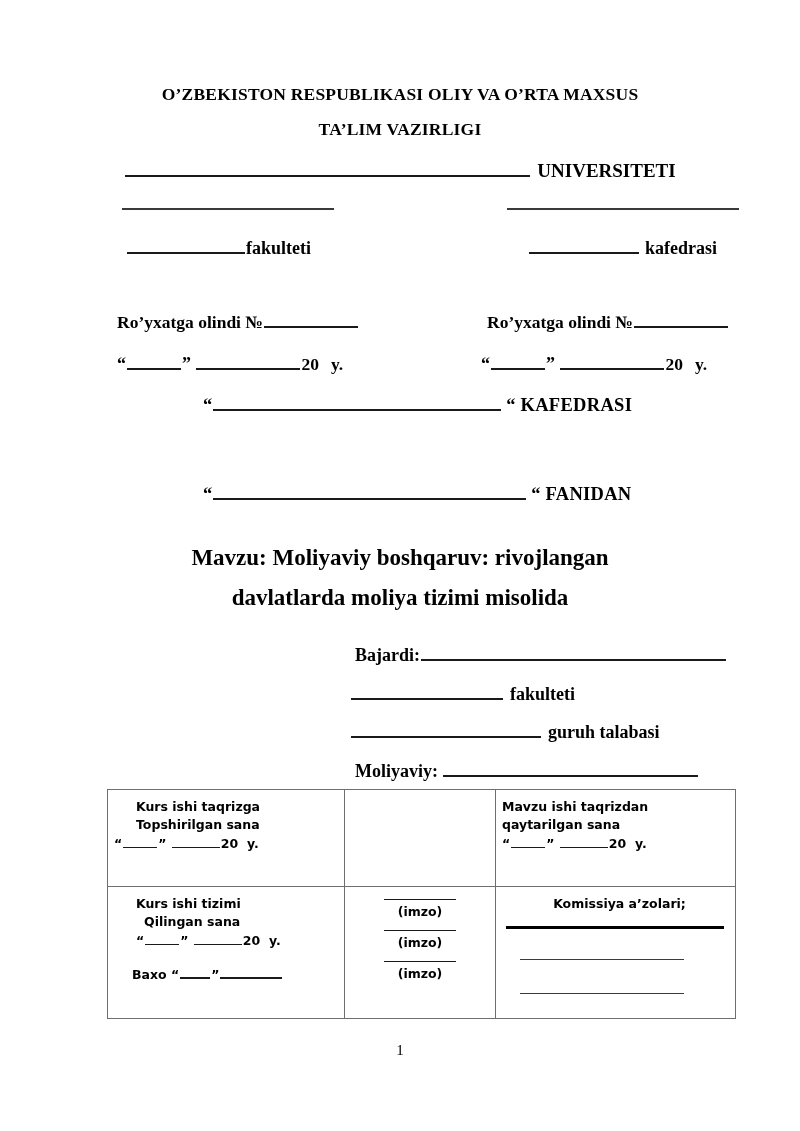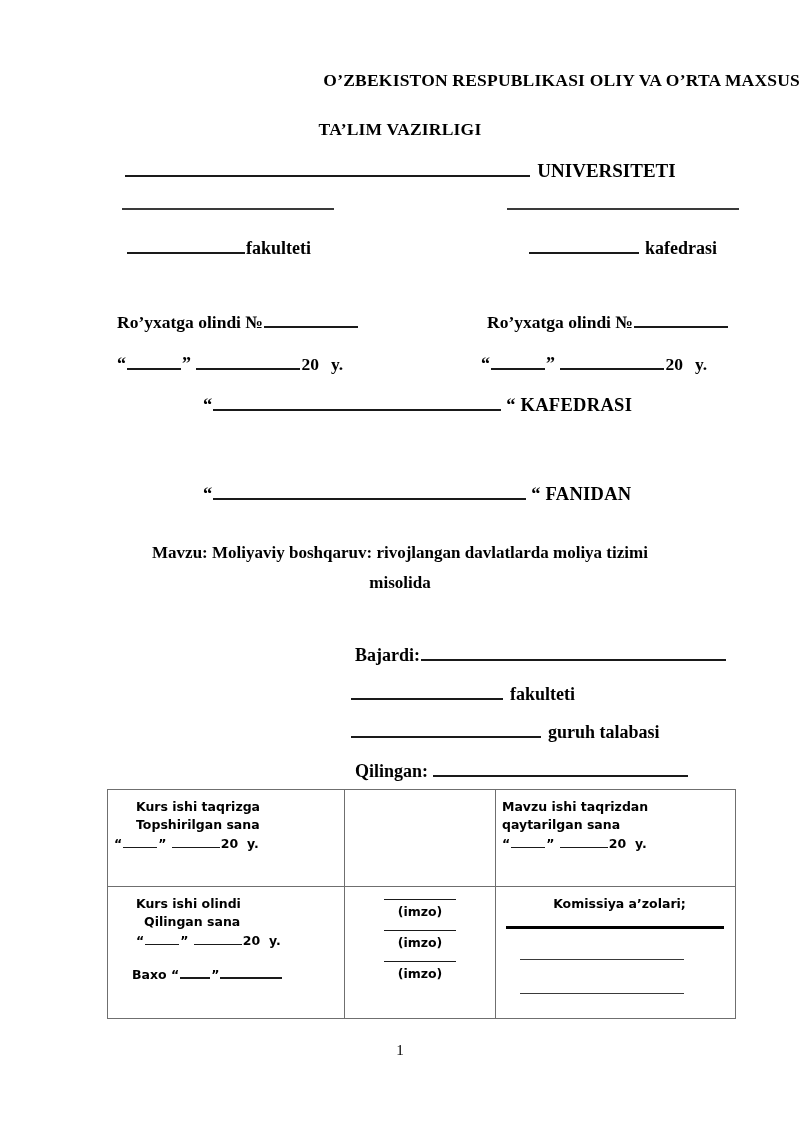--- a/index.html
+++ b/index.html
@@ -36,21 +36,21 @@
   
   .hdr {
     position: absolute;
     left: 0;
     right: 0;
     text-align: center;
     font-weight: bold;
     font-size: 17.5px;
     letter-spacing: .2px;
   }
-  #hdr-line1 { top: 70px; text-align: right; }
+  #hdr-line1 { top: 84px; }
   #hdr-line2 { top: 119px; }
 
   .univ-row {
     position: absolute;
     top: 160px;
     left: 0;
     right: 0;
     text-align: center;
     font-weight: bold;
     font-size: 19px;
@@ -124,21 +124,21 @@
     letter-spacing: .5px;
   }
 
   
   #mavzu {
     position: absolute;
     top: 538px;
     left: 150px;
     width: 500px;
     text-align: center;
-    font-size: 17px;
+    font-size: 23px;
     font-weight: bold;
     line-height: 1.75;
   }
 
   
   .stud {
     position: absolute;
     font-size: 18px;
     font-weight: bold;
     white-space: nowrap;
@@ -268,42 +268,42 @@
 
 
   <div id="mavzu">Mavzu: Moliyaviy boshqaruv: rivojlangan davlatlarda moliya tizimi misolida</div>
 
   <div class="stud" id="stud-bajardi"><span>Bajardi:</span><span class="rule"></span></div>
 
   <div class="stud" id="stud-fakultet"><span class="rule"></span><span class="lbl">fakulteti</span></div>
 
   <div class="stud" id="stud-guruh"><span class="rule"></span><span class="lbl">guruh talabasi</span></div>
 
-  <div class="stud" id="stud-tekshirdi"><span>Qilingan:</span><span class="rule"></span></div>
+  <div class="stud" id="stud-tekshirdi"><span>Moliyaviy:</span><span class="rule"></span></div>
 
   <table id="sig-table">
     <tbody>
       <tr class="row-1">
         <td class="col-a">
           <span class="tcell-title indent-1">Kurs ishi taqrizga</span>
           <span class="tcell-title indent-1">Topshirilgan sana</span>
           <span class="tdate"><span>“</span><span class="rule d-rule"></span><span>”</span>
             <span class="rule m-rule"></span><span>20</span>&nbsp;&nbsp;<span>y.</span></span>
         </td>
         <td class="col-b"></td>
         <td class="col-c">
           <span class="tcell-title">Mavzu ishi taqrizdan</span>
           <span class="tcell-title">qaytarilgan sana</span>
           <span class="tdate"><span>“</span><span class="rule d-rule"></span><span>”</span>
             <span class="rule m-rule"></span><span>20</span>&nbsp;&nbsp;<span>y.</span></span>
         </td>
       </tr>
       <tr class="row-2">
         <td class="col-a">
-          <span class="tcell-title indent-1">Kurs ishi olindi</span>
+          <span class="tcell-title indent-1">Kurs ishi tizimi</span>
           <span class="tcell-title indent-2">Qilingan sana</span>
           <span class="tdate indent-1"><span>“</span><span class="rule d-rule"></span><span>”</span>
             <span class="rule m-rule"></span><span>20</span>&nbsp;&nbsp;<span>y.</span></span>
           <span class="baxo"><span>Baxo</span>
             <span>“</span><span class="rule b-rule"></span><span>”</span><span class="rule b-rule2"></span></span>
         </td>
         <td class="col-b">
           <div class="imzo-wrap">
             <div class="imzo-item">
               <div class="imzo-line"></div>

